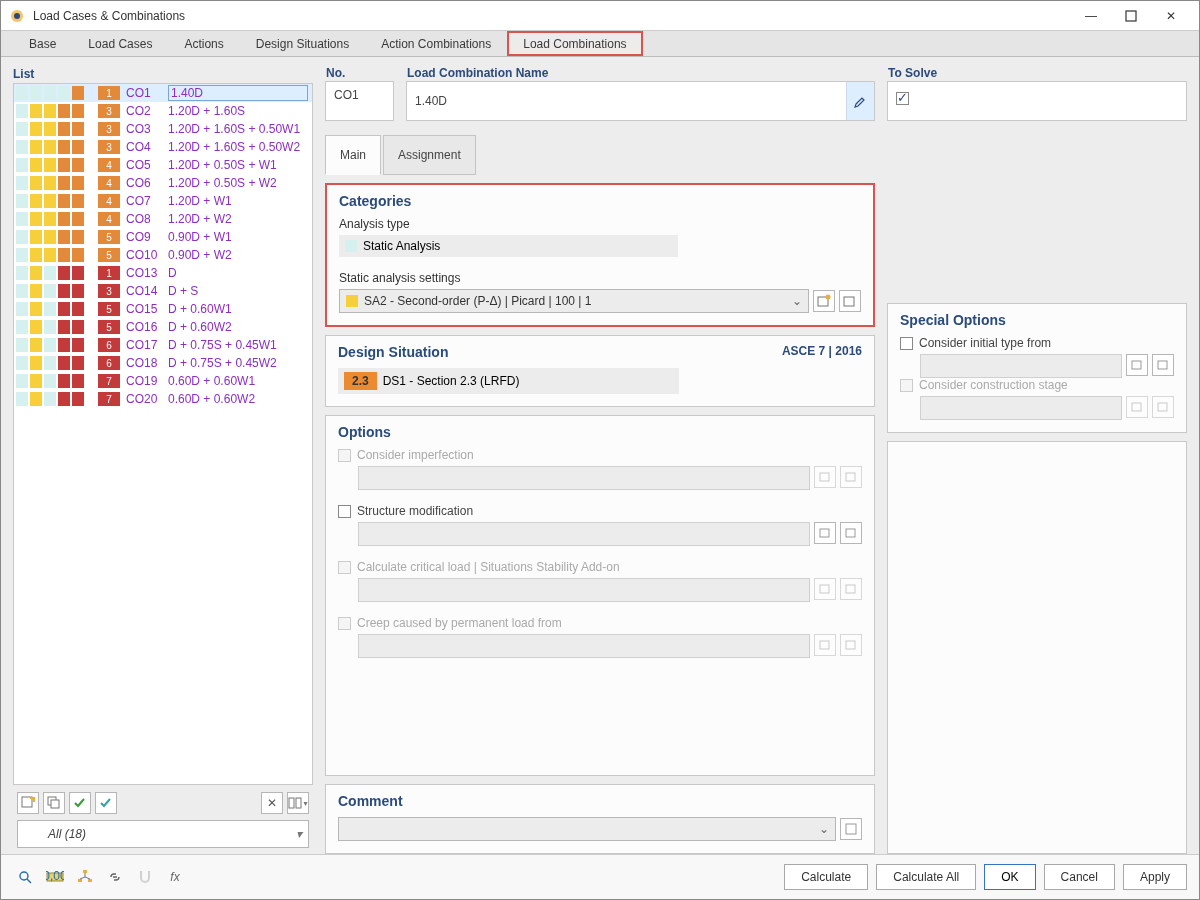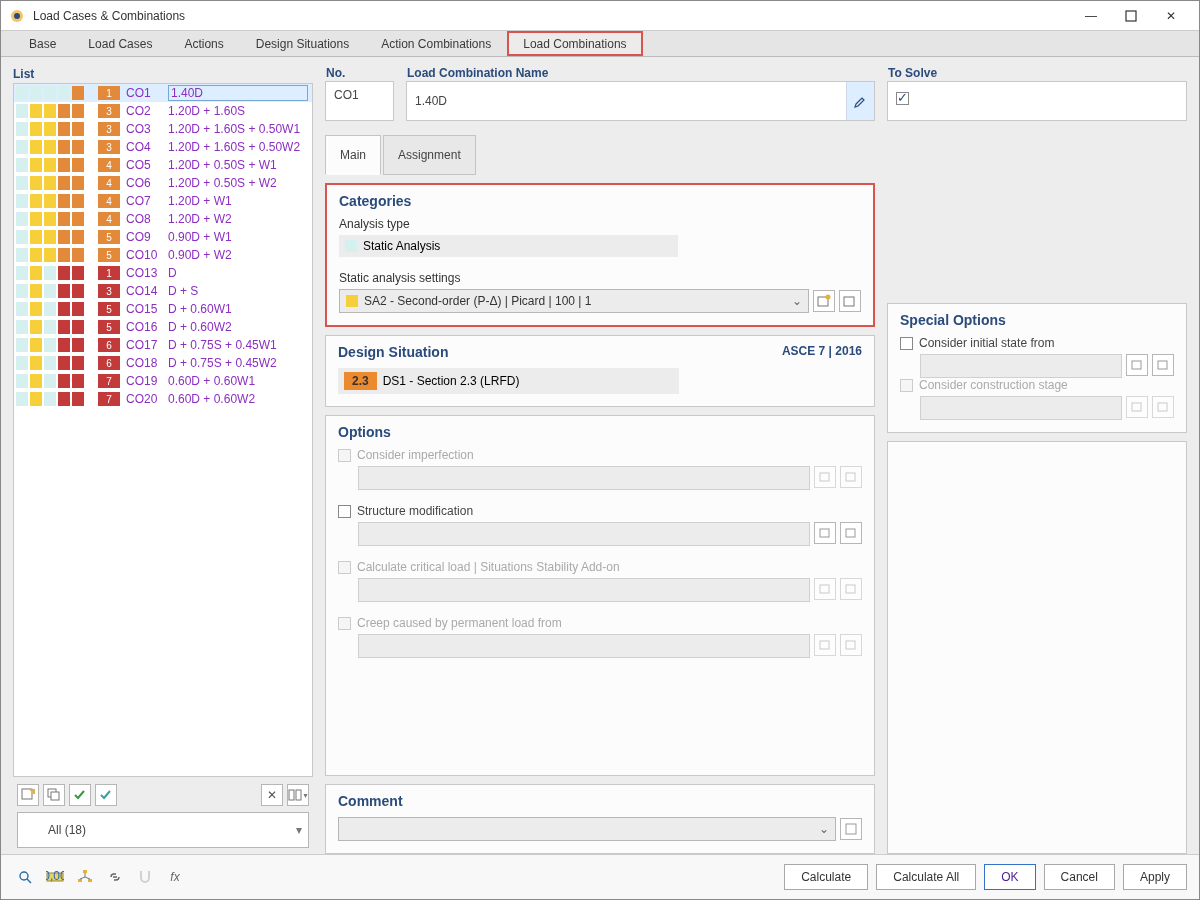--- a/index.html
+++ b/index.html
@@ -32,21 +32,21 @@
   .badge { width: 22px; height: 14px; color: #fff; display: flex; align-items: center; justify-content: center; font-size: 10px; margin-right: 6px; }
   .list-code { color: #8b2fbf; width: 42px; }
   .list-desc { color: #8b2fbf; }
   .list-row.selected .list-desc { border: 1px solid #7aa6d6; padding: 0 2px; flex: 1; margin-right: 4px; height: 16px; }
 
   
   .list-footer { padding: 6px 4px; background: #ededed; border-top: 1px solid #ededed; }
   .list-footer .row1 { display: flex; align-items: center; gap: 4px; }
   .tiny-btn { width: 22px; height: 22px; border: 1px solid #b6b6b6; background: #fff; display: flex; align-items: center; justify-content: center; color: #555; cursor: pointer; }
   .tiny-btn svg { width: 14px; height: 14px; }
-  .filter-select { margin-top: 6px; width: 100%; height: 36px; border: 1px solid #b6b6b6; background: #fff; display: flex; align-items: center; padding: 0 6px; color: #444; }
+  .filter-select { margin-top: 6px; width: 100%; height: 28px; border: 1px solid #b6b6b6; background: #fff; display: flex; align-items: center; padding: 0 6px; color: #444; font-style: italic; }
 
   
   .right-col { flex: 1; display: flex; flex-direction: column; gap: 10px; }
   .top-row { display: flex; gap: 12px; height: 40px; }
   .no-box, .name-box, .solve-box { background: #fff; border: 1px solid #c8c8c8; position: relative; }
   .field-label { position: absolute; top: -16px; left: 0; color: #2a4b7c; font-weight: 600; font-size: 12px; }
   .no-box { width: 69px; }
   .no-box .val { padding: 6px 8px; color: #444; }
   .name-box { flex: 1; display: flex; }
   .name-box input { flex: 1; border: none; outline: none; padding: 6px 8px; color: #444; }
@@ -82,21 +82,21 @@
   .checkbox.checked::after { content: "✓"; color: #2a4b7c; position: absolute; top: -3px; left: 0; font-size: 13px; }
 
   .comment-sec { grid-column: 1 / 2; }
 
   
   .bottombar { position: absolute; bottom: 0; left: 0; right: 0; height: 45px; background: #f8f8f8; border-top: 1px solid #ccc; display: flex; align-items: center; padding: 0 12px; gap: 8px; }
   .bottombar .tool-icons { display: flex; gap: 6px; }
   .bottombar .tool-icons .ic { width: 24px; height: 24px; border: 1px solid transparent; display: flex; align-items: center; justify-content: center; cursor: pointer; }
   .bottombar .spacer { flex: 1; }
   .bottombar button { height: 26px; padding: 0 16px; border: 1px solid #a8a8a8; background: #fff; cursor: pointer; color: #333; }
-  .bottombar button.primary { border: 1px solid #3571c6; background: #fff; color: #4c1d95; }
+  .bottombar button.primary { border: 1px solid #3571c6; background: #fff; color: #000000; }
 
   
   .header-strip { color: #2a4b7c; font-weight: 600; margin-bottom: 2px; }
   .field-wrap { margin-top: 14px; position: relative; }
 </style>
 </head>
 <body>
 
 <div class="titlebar">
   <span class="icon">
@@ -557,21 +557,21 @@
 
       <div style="width:300px;display:flex;flex-direction:column;gap:8px;">
         <div style="height:24px;"></div>
         <div style="height:132px;"></div>
         <div class="section" style="flex:0 0 auto;">
           <h4>Special Options</h4>
           <div id="special-options-list">
               <div class="opt">
                 <div class="cb-label">
                   <span class="checkbox"></span>
-                  <span>Consider initial state from</span>
+                  <span>Consider initial type from</span>
                 </div>
                 <div class="under-row">
                   <div class="under-input"></div>
                   <div class="tiny-btn" style="opacity: 1;">
                     <svg viewBox="0 0 14 14">
                       <rect x="2" y="3" width="9" height="8" fill="none" stroke="#999"></rect>
                     </svg>
                   </div>
                   <div class="tiny-btn" style="opacity: 1;">
                     <svg viewBox="0 0 14 14">

